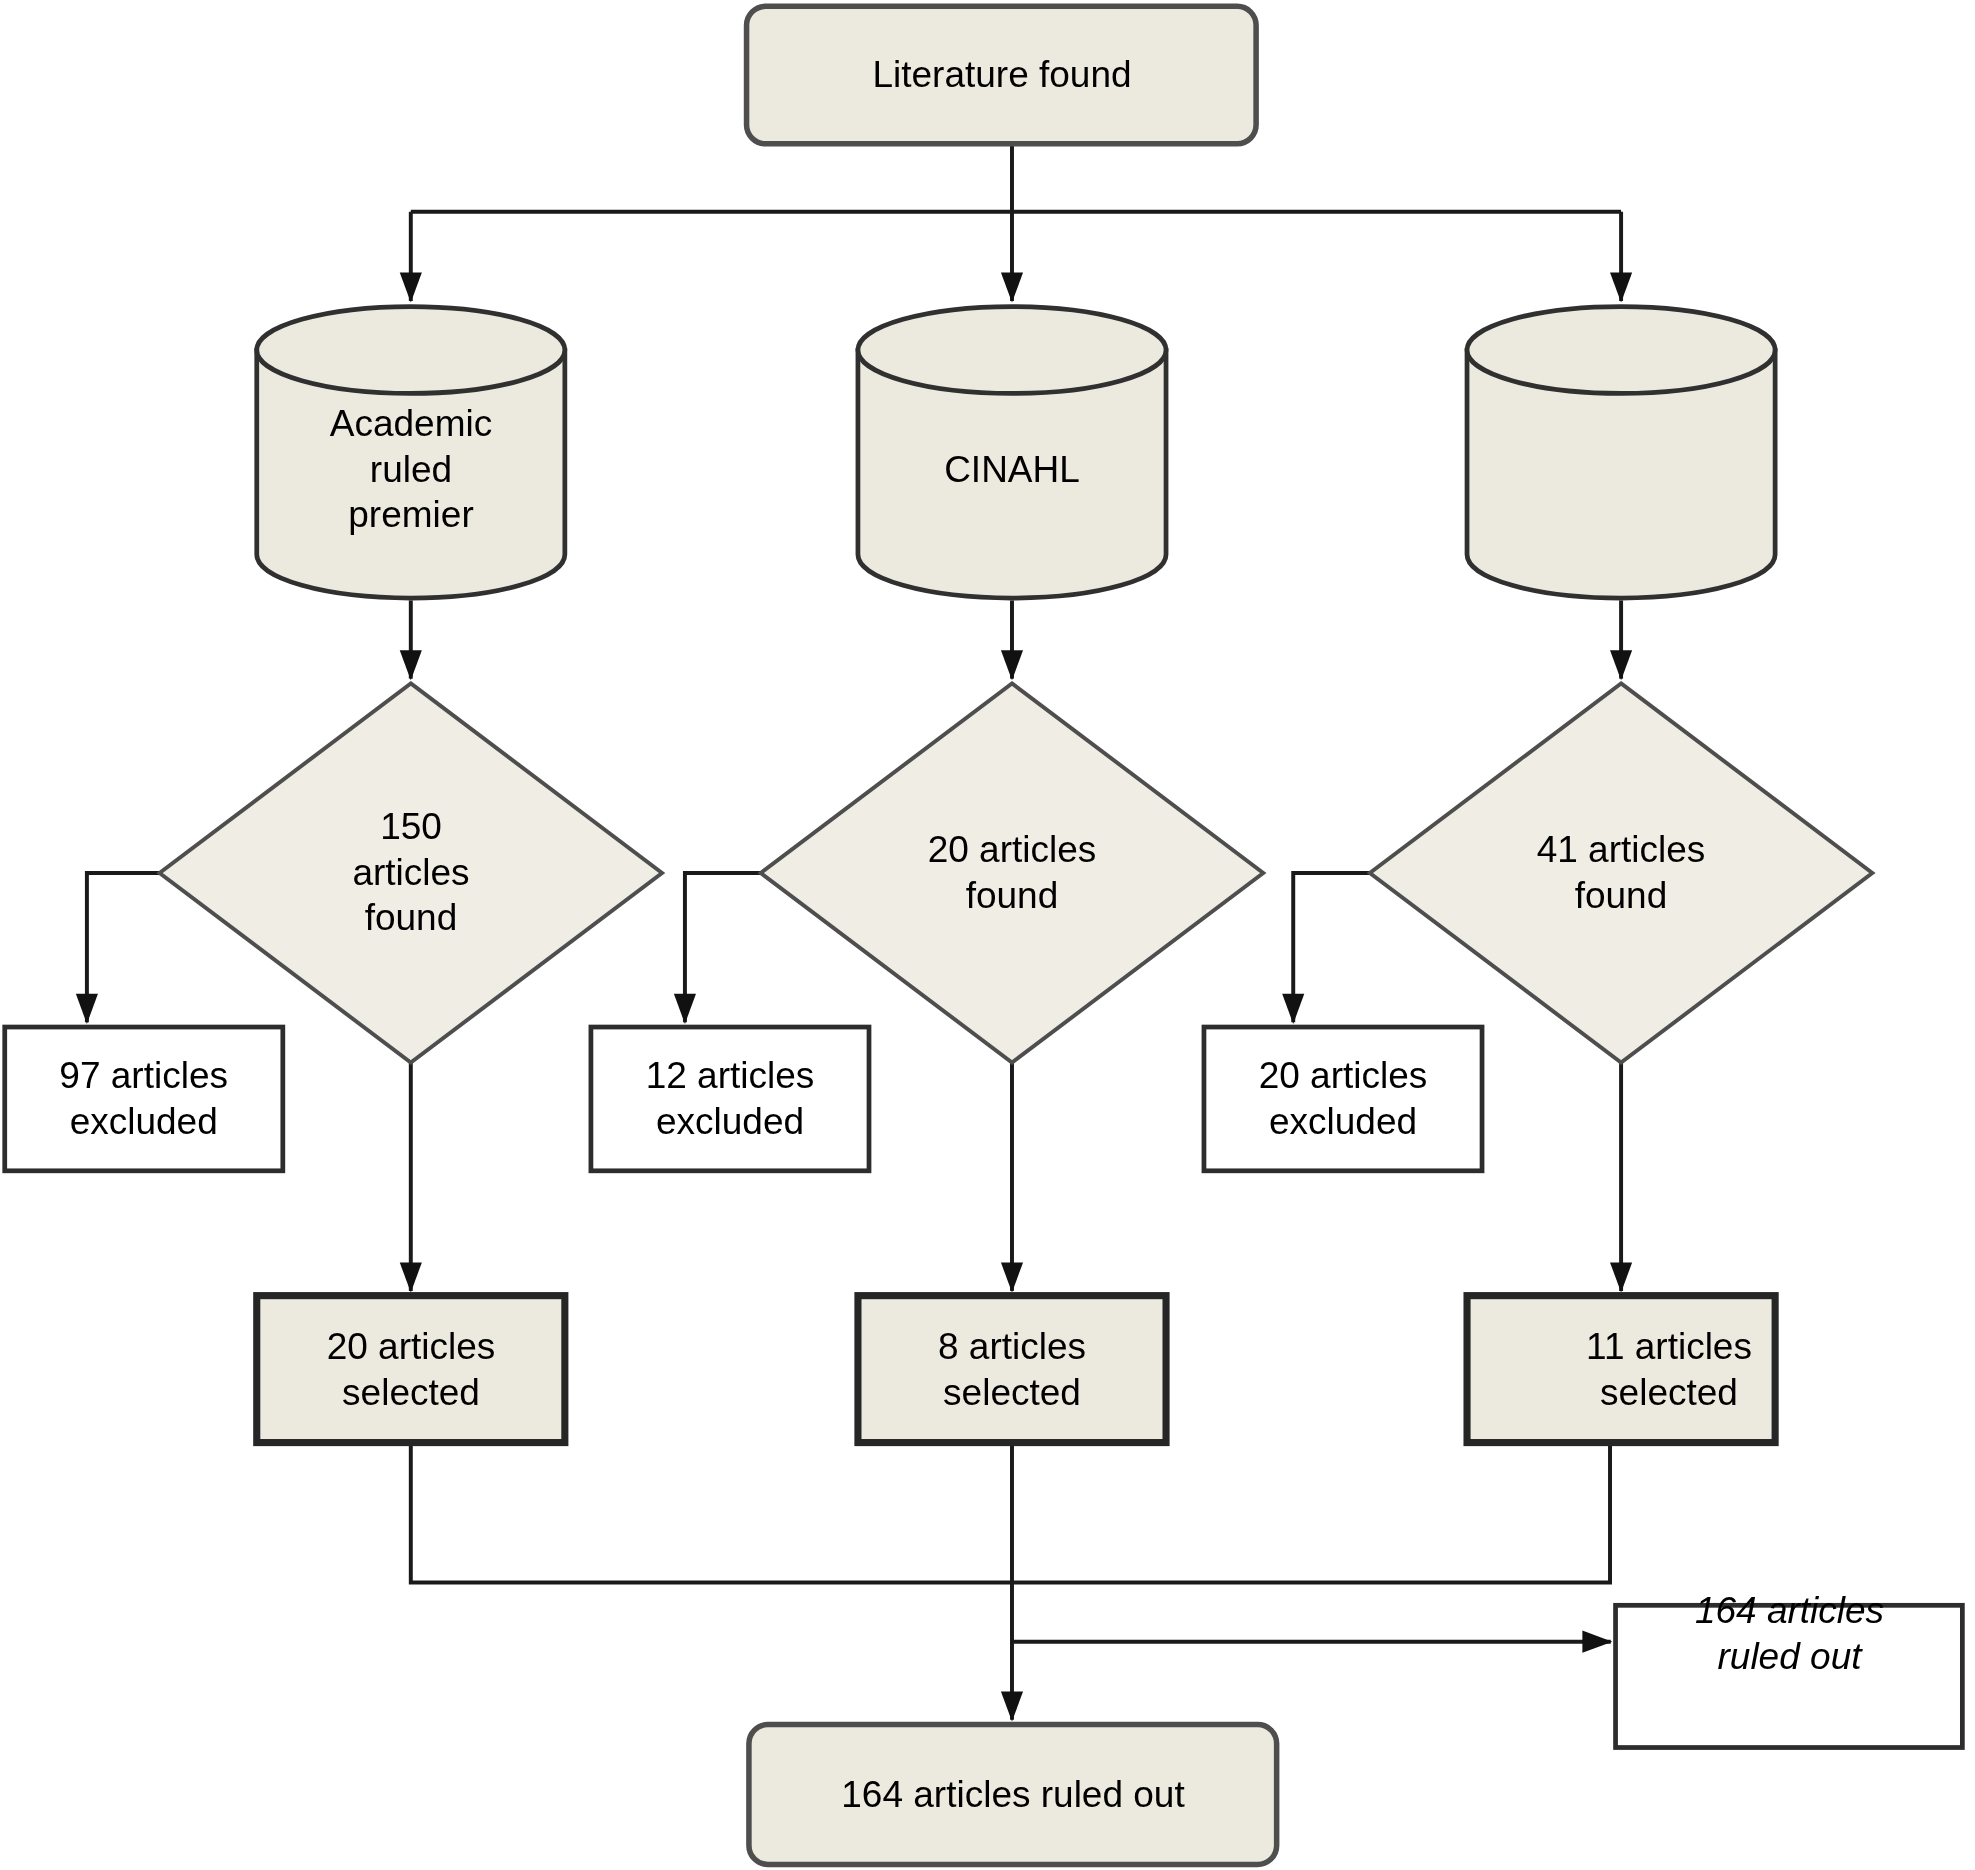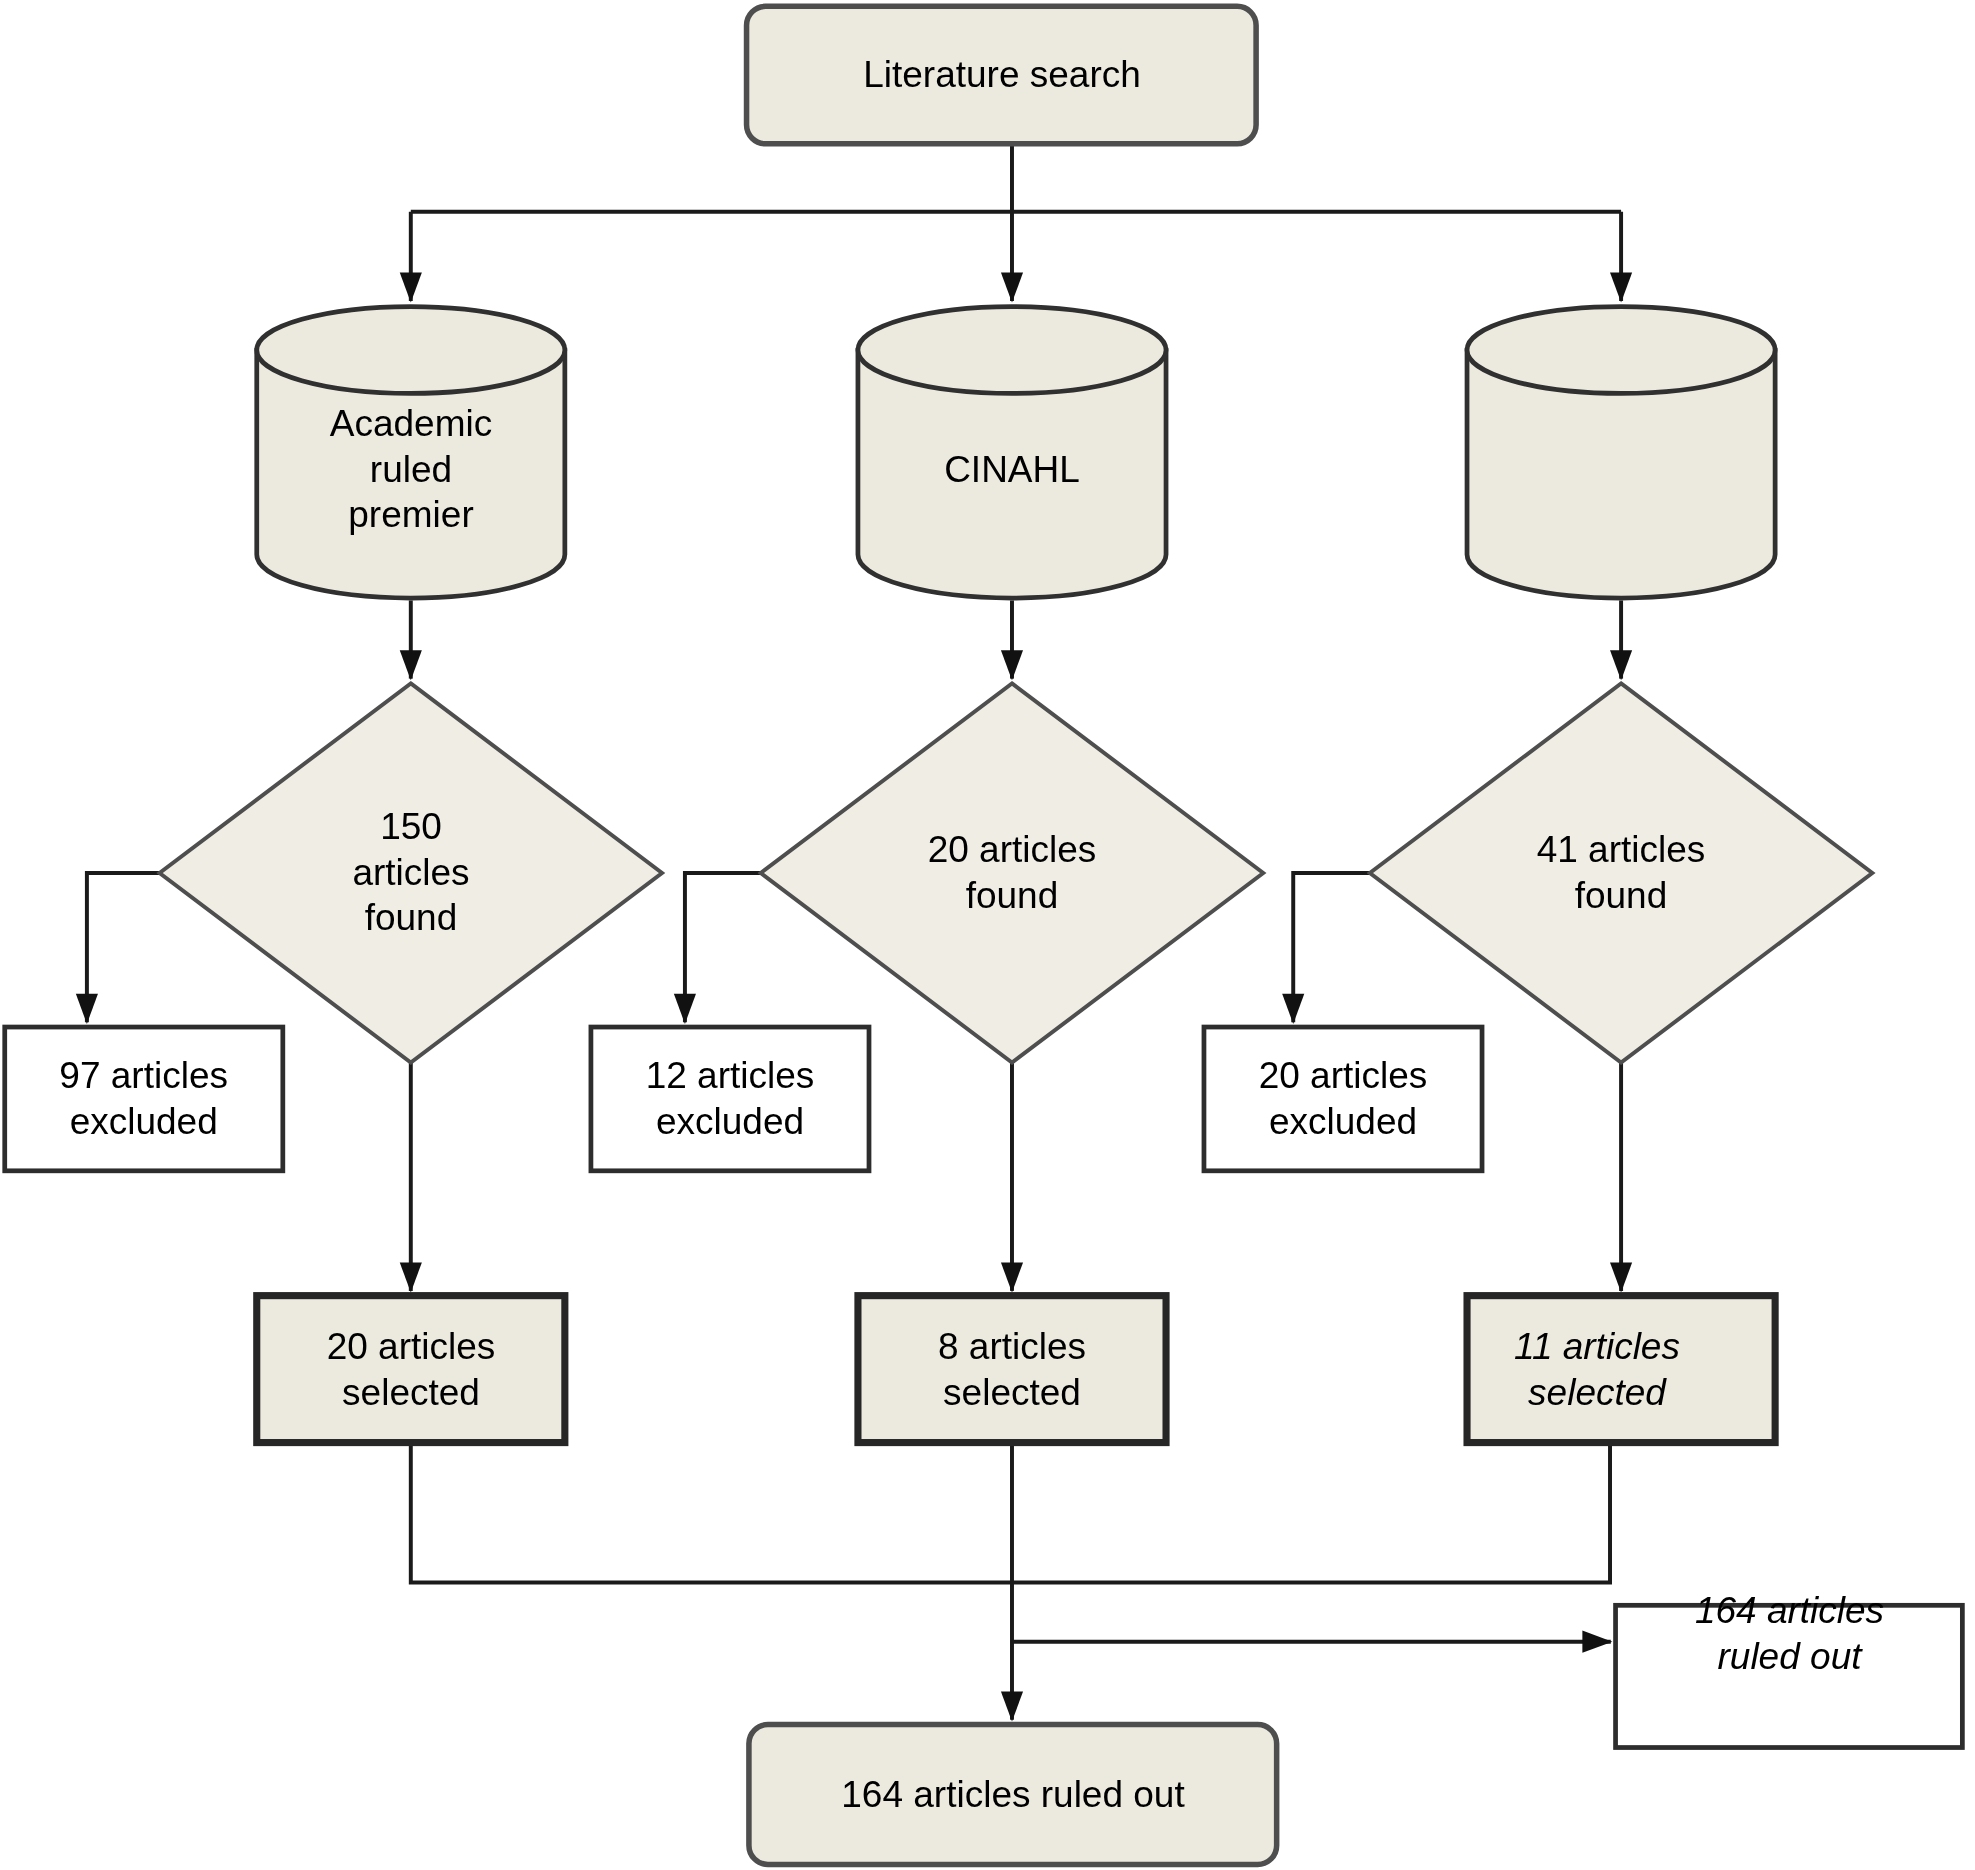--- a/index.html
+++ b/index.html
@@ -90,21 +90,21 @@
     <rect x="1524" y="1300" width="352" height="182" class="white-node"></rect>
 
     <rect x="325" y="1640" width="390" height="186" class="select-node"></rect>
     <rect x="1086" y="1640" width="390" height="186" class="select-node"></rect>
     <rect x="1857" y="1640" width="390" height="186" class="select-node"></rect>
 
     <rect x="2045" y="2032" width="439" height="180" class="white-node"></rect>
     <rect x="948" y="2183" width="668" height="177" rx="24" ry="24" class="shape-fill rounded-node"></rect>
   </svg>
 
-  <div class="label" style="left:747px; top:6.3px; width:510px; height:137px;">Literature search</div>
+  <div class="label" style="left:747px; top:6.3px; width:510px; height:137px;">Literature found</div>
 
   <div class="label" style="left:257px; top:359px; width:308px; height:221px;">Academic
 ruled
 premier</div>
   <div class="label" style="left:858px; top:359px; width:308px; height:221px;">CINAHL</div>
 
   <div class="label" style="left:269px; top:762px; width:284px; height:221px;">150
 articles
 found</div>
   <div class="label" style="left:870px; top:778px; width:284px; height:190px;">20 articles
@@ -116,21 +116,21 @@
 excluded</div>
   <div class="label" style="left:591px; top:1027px; width:278px; height:144px;">12 articles
 excluded</div>
   <div class="label" style="left:1204px; top:1027px; width:278px; height:144px;">20 articles
 excluded</div>
 
   <div class="label" style="left:257px; top:1296px; width:308px; height:147px;">20 articles
 selected</div>
   <div class="label" style="left:858px; top:1296px; width:308px; height:147px;">8 articles
 selected</div>
-  <div class="label" style="left:1443px; top:1296px; width:308px; height:147px;font-style:italic;">11 articles
+  <div class="label" style="left:1515px; top:1296px; width:308px; height:147px;">11 articles
 selected</div>
 
   <div class="label" style="left:1616px; top:1563px; width:347px; height:142px;font-style:italic;">164 articles
 ruled out</div>
   <div class="label" style="left:749px; top:1725px; width:528px; height:140px;">164 articles ruled out</div>
 
 </div>
 
 
 </body></html>

